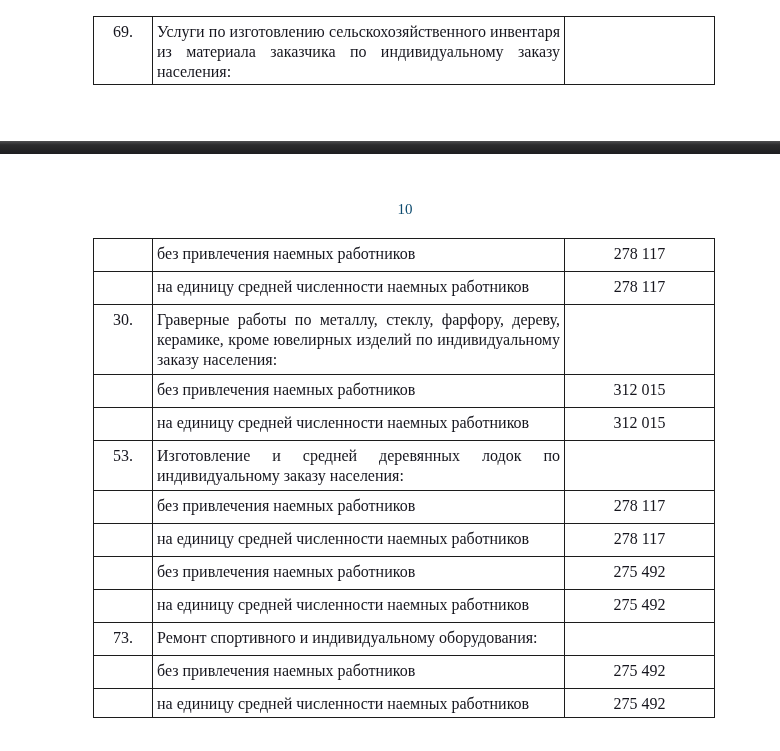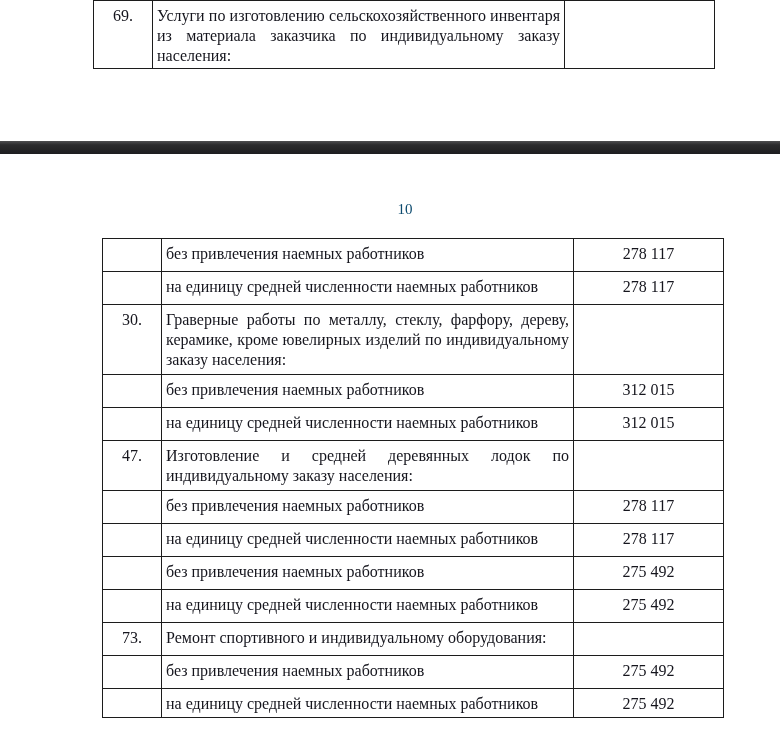--- a/index.html
+++ b/index.html
@@ -39,21 +39,21 @@
   
   tr.rh-default { height: 33px; }
   tr.rh-frag    { height: 66px; }
   tr.rh-tall3   { height: 70px; }
   tr.rh-tall2   { height: 50px; }
   tr.rh-last    { height: 29px; }
 
   
   #prev-page-table {
     position: absolute;
-    top: 0;
+    top: 16px;
     left: 93px;
   }
   #page-separator {
     position: absolute;
     top: 141px;
     left: 0;
     width: 780px;
     height: 13px;
     background: linear-gradient(180deg, #4e4e50 0%, #2b2b2d 30%, #1d1d1f 100%);
   }
@@ -63,21 +63,21 @@
     left: 94px;
     width: 622px;
     text-align: center;
     font-size: 15px;
     line-height: 18px;
     color: #0c4a6e;
   }
   #main-table {
     position: absolute;
     top: 238px;
-    left: 102px;
+    left: 93px;
   }
 </style>
 </head>
 <body>
 
 <div id="viewport">
 
   <table class="doc-table" id="prev-page-table">
     <tbody>
         <tr class="rh-frag item">
@@ -113,21 +113,21 @@
       <td class="col-num"></td>
       <td class="col-desc">без привлечения наемных работников</td>
       <td class="col-val">312 015</td>
     </tr>
     <tr class="rh-default">
       <td class="col-num"></td>
       <td class="col-desc">на единицу средней численности наемных работников</td>
       <td class="col-val">312 015</td>
     </tr>
     <tr class="rh-tall2 item">
-      <td class="col-num">47.</td>
+      <td class="col-num">53.</td>
       <td class="col-desc">Изготовление и средней деревянных лодок по индивидуальному заказу населения:</td>
       <td class="col-val"></td>
     </tr>
     <tr class="rh-default">
       <td class="col-num"></td>
       <td class="col-desc">без привлечения наемных работников</td>
       <td class="col-val">278 117</td>
     </tr>
     <tr class="rh-default">
       <td class="col-num"></td>

